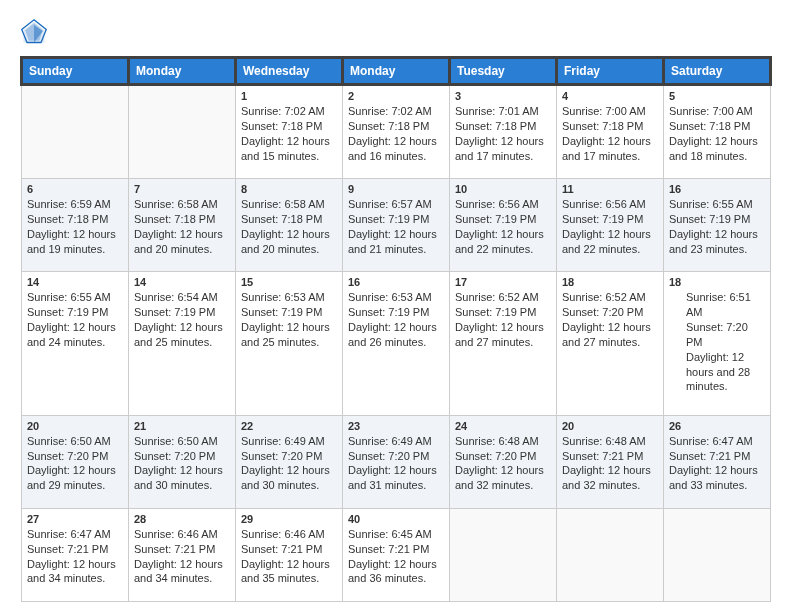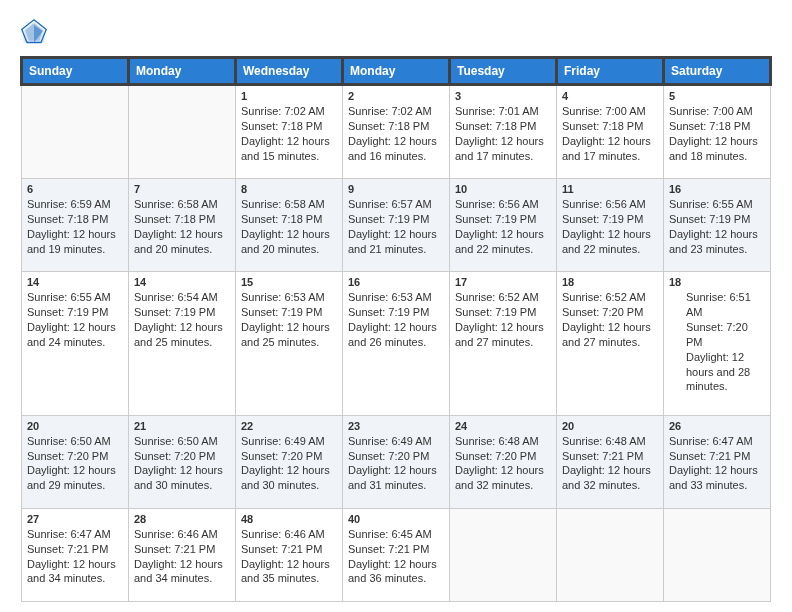--- a/index.html
+++ b/index.html
@@ -304,21 +304,21 @@
 Sunset: 7:21 PM
 Daylight: 12 hours and 34 minutes.</div>
           </td>
           <td>
             <span class="day-number">28</span>
             <div class="day-info" style="white-space: pre-line;">Sunrise: 6:46 AM
 Sunset: 7:21 PM
 Daylight: 12 hours and 34 minutes.</div>
           </td>
           <td>
-            <span class="day-number">48</span>
+            <span class="day-number">29</span>
             <div class="day-info" style="white-space: pre-line;">Sunrise: 6:46 AM
 Sunset: 7:21 PM
 Daylight: 12 hours and 35 minutes.</div>
           </td>
           <td>
             <span class="day-number">40</span>
             <div class="day-info" style="white-space: pre-line;">Sunrise: 6:45 AM
 Sunset: 7:21 PM
 Daylight: 12 hours and 36 minutes.</div>
           </td>

